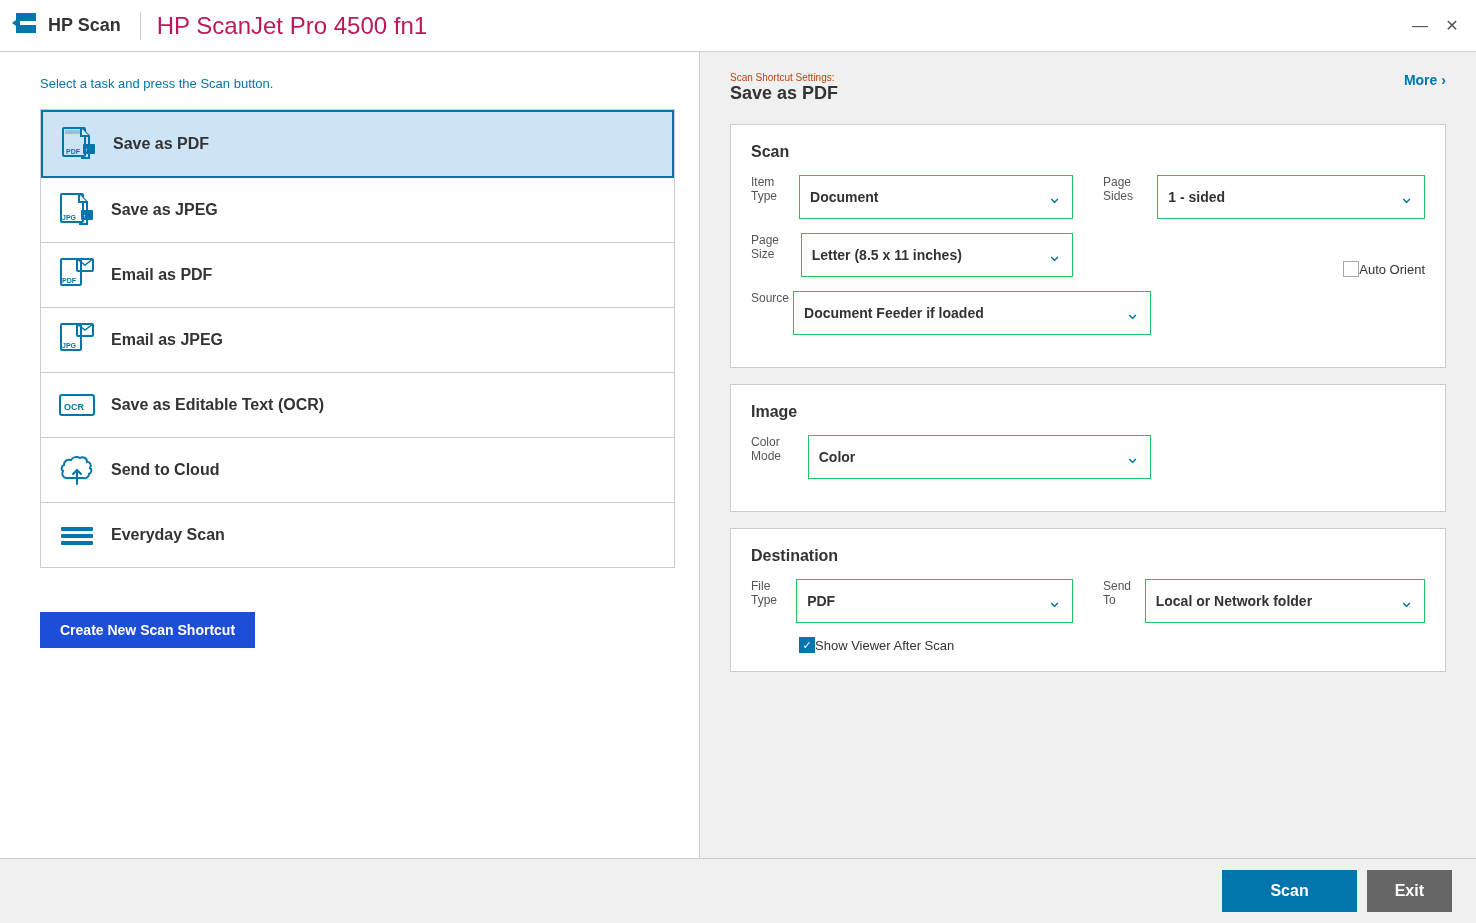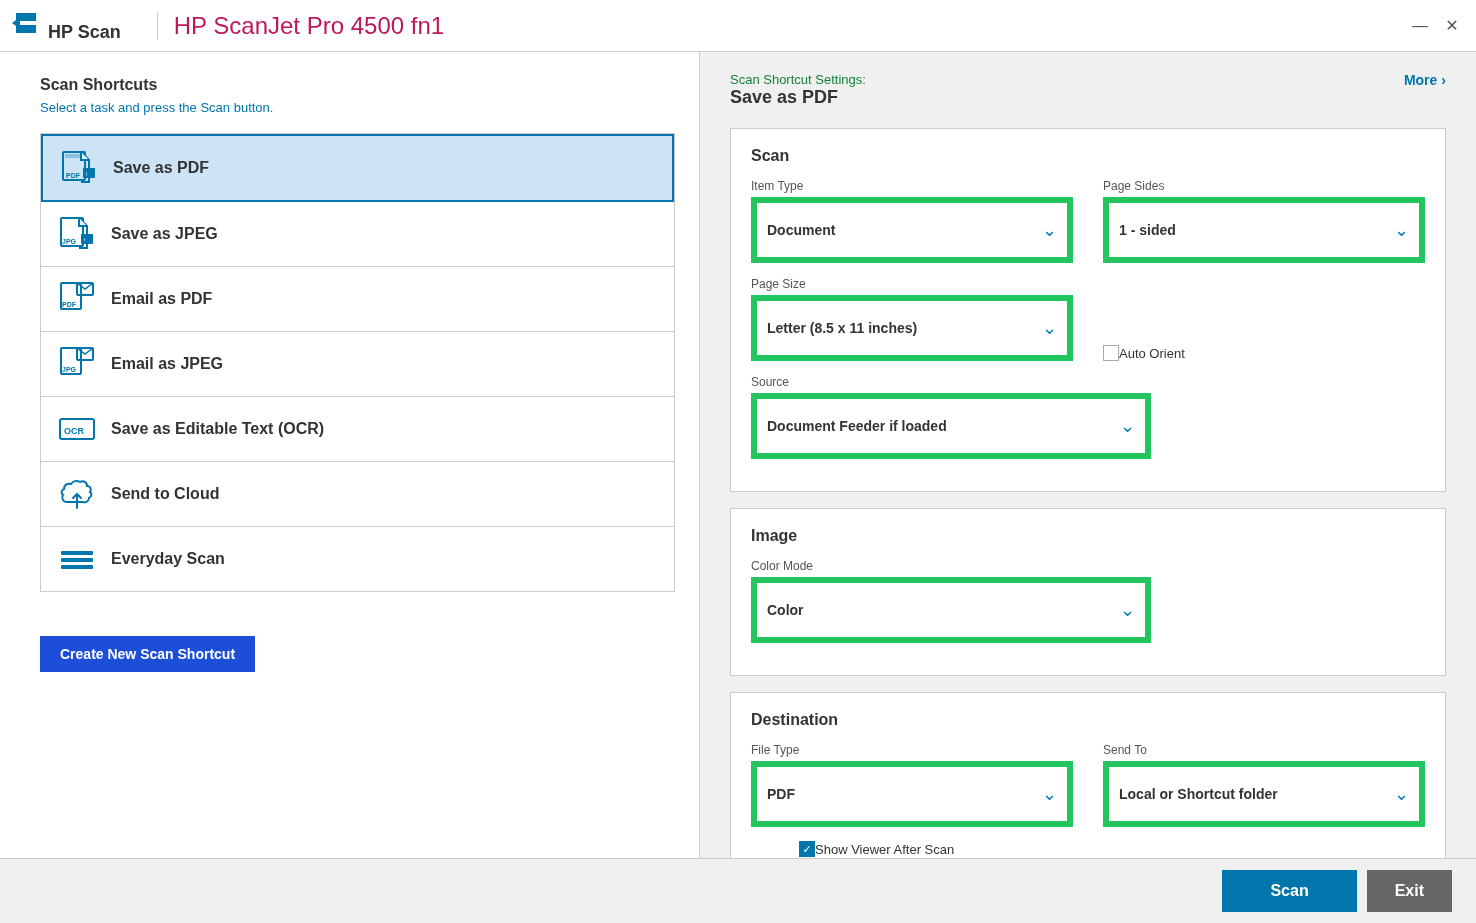--- a/index.html
+++ b/index.html
@@ -18,23 +18,23 @@
       display: flex;
       align-items: center;
       background: #ffffff;
       border-bottom: 1px solid #cccccc;
       padding: 0 12px;
       height: 52px;
       flex-shrink: 0;
     }
     .title-bar-logo {
       display: flex;
-      align-items: flex-end;
+      align-items: center;
       gap: 8px;
-      margin-right: 20px;
+      margin-right: 3px;
     }
     .hp-logo-icon {
       color: #0076ad;
       font-size: 22px;
       font-weight: bold;
     }
     .hp-scan-label {
       font-size: 18px;
       font-weight: bold;
       color: #333;
@@ -144,22 +144,22 @@
       padding: 20px 30px;
       overflow-y: auto;
     }
     .settings-title-row {
       display: flex;
       align-items: flex-start;
       justify-content: space-between;
       margin-bottom: 4px;
     }
     .settings-label {
-      font-size: 13px;
-      color: #15803d;
+      font-size: 10px;
+      color: #c2410c;
     }
     .settings-name {
       font-size: 18px;
       font-weight: bold;
       color: #333;
       margin-bottom: 16px;
     }
     .more-btn {
       color: #0076ad;
       font-size: 14px;
@@ -185,35 +185,35 @@
       margin-bottom: 14px;
     }
     .field-row {
       display: flex;
       gap: 30px;
       margin-bottom: 14px;
       align-items: flex-end;
     }
     .field-group {
       display: flex;
-      flex-direction: column;
+      flex-direction: row;
       gap: 4px;
       flex: 1;
       justify-content: space-between;
     }
     .field-label {
       font-size: 12px;
       color: #555;
     }
     .field-select {
       display: flex;
       align-items: center;
-      border: 6px solid #22c55e;
-      background: #ffffff;
-      padding: 16px 10px;
+      border: 1px solid #22c55e;
+      background: #ffffff;
+      padding: 10px 10px;
       cursor: pointer;
       width: 100%;
       justify-content: space-between;
     }
     .field-select-value {
       font-size: 14px;
       font-weight: bold;
       color: #333;
     }
     .dropdown-arrow {
@@ -310,21 +310,20 @@
   <span class="title-bar-printer">HP ScanJet Pro 4500 fn1</span>
   <div class="title-bar-controls">
     <button class="title-btn">—</button>
     <button class="title-btn close">✕</button>
   </div>
 </div>
 
 <div class="main-content">
 
   <div class="left-panel">
-    <div class="scan-shortcuts-title">Scan Shortcuts</div>
     <div class="scan-shortcuts-subtitle">Select a task and press the Scan button.</div>
 
     <div class="shortcuts-list">
 
       <div class="shortcut-item active">
         <div class="shortcut-icon">
           <svg width="36" height="36" viewBox="0 0 36 36" fill="none">
             <rect x="2" y="2" width="22" height="28" rx="1" stroke="#0076ad" stroke-width="2" fill="none"></rect>
             <rect x="4" y="4" width="18" height="4" fill="#0076ad" opacity="0.3"></rect>
             <text x="5" y="28" font-size="7" fill="#0076ad" font-weight="bold">PDF</text>
@@ -493,21 +492,21 @@
         <div class="field-group">
           <span class="field-label">File Type</span>
           <div class="field-select">
             <span class="field-select-value">PDF</span>
             <span class="dropdown-arrow">⌄</span>
           </div>
         </div>
         <div class="field-group">
           <span class="field-label">Send To</span>
           <div class="field-select">
-            <span class="field-select-value">Local or Shortcut folder</span>
+            <span class="field-select-value">Local or Network folder</span>
             <span class="dropdown-arrow">⌄</span>
           </div>
         </div>
       </div>
 
       <div class="checkbox-row" style="margin-top: 10px; padding-left: 48px;">
         <div class="checkbox-box checked"></div>
         <span class="checkbox-label">Show Viewer After Scan</span>
       </div>
     </div>

